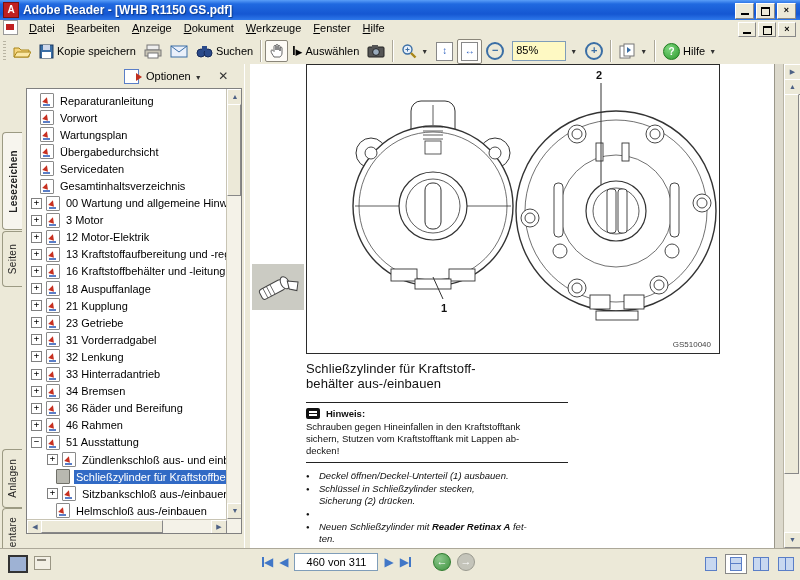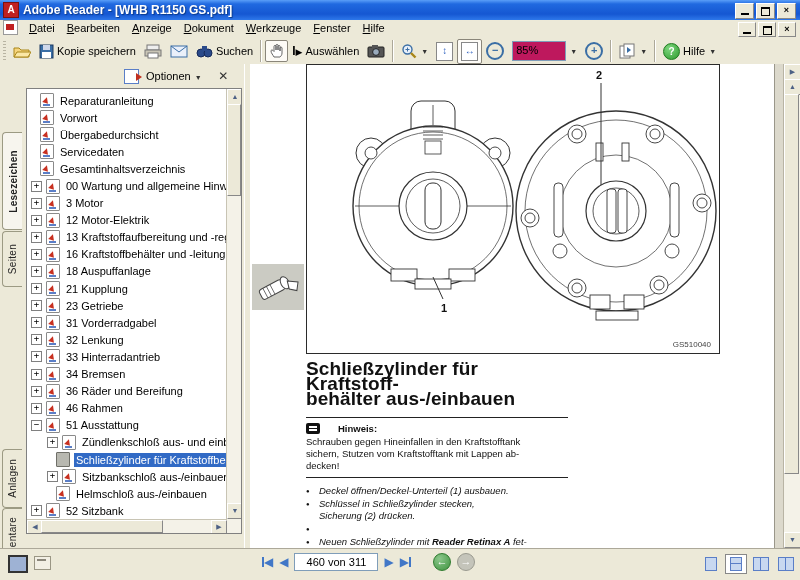--- a/index.html
+++ b/index.html
@@ -32,21 +32,21 @@
   .toolbar{position:absolute;left:0;top:38px;width:800px;height:26px;background:#ECE9D8;
     border-bottom:1px solid #ACA899;display:flex;align-items:center;font-size:11px;color:#000;}
   .grip{width:3px;height:20px;margin:0 3px;
     background:repeating-linear-gradient(180deg,#b8b4a2 0 1px,transparent 1px 3px);}
   .tsep{width:1px;height:22px;background:#ACA899;border-right:1px solid #fff;margin:0 3px;}
   .tbtn{display:flex;align-items:center;gap:3px;padding:2px 3px;border:1px solid transparent;border-radius:2px;white-space:nowrap;}
   .tbtn.pressed{border:1px solid #8A867A;background:#FDFBF6;}
   .dd{font-size:7px;color:#333;margin-left:1px;}
   .circle-zoom{width:14px;height:14px;border:2px solid #3A6EA5;border-radius:50%;
     color:#3A6EA5;font-weight:bold;font-size:11px;line-height:12px;text-align:center;}
-  .combo{width:46px;height:16px;background:#be185d;border:1px solid #7F9DB9;font-size:11px;
+  .combo{width:46px;height:16px;background:#fef9c3;border:1px solid #7F9DB9;font-size:11px;
     padding:1px 3px;line-height:14px;}
   .fit-icon{width:15px;height:17px;background:#fff;border:1px solid #888;
     color:#2A5EBE;font-size:10px;line-height:15px;text-align:center;font-weight:bold;}
   .help-q{width:15px;height:15px;border-radius:50%;background:radial-gradient(circle at 35% 30%,#7FD87F,#2E9A2E);
     color:#fff;font-size:10px;font-weight:bold;text-align:center;line-height:15px;border:1px solid #1E7A1E;}
   
   .tabstrip{position:absolute;left:0;top:64px;width:22px;height:484px;background:#ECE9D8;border-right:1px solid #ACA899;}
   .vtab{position:absolute;left:2px;width:19px;background:#ECE9D8;border:1px solid #9C9A83;border-right:none;
     border-radius:4px 0 0 4px;display:flex;align-items:center;justify-content:center;}
   .vtab span{writing-mode:vertical-rl;transform:rotate(180deg);font-size:10px;color:#222;letter-spacing:.3px;}
@@ -87,24 +87,24 @@
   .sb-btn{position:absolute;width:14px;height:14px;background:#ECE9D8;border:1px solid #fff;
     border-right-color:#888;border-bottom-color:#888;color:#4d6185;font-size:7px;
     text-align:center;line-height:13px;}
   .sb-thumb{position:absolute;background:#ECE9D8;border:1px solid #fff;border-right-color:#888;border-bottom-color:#888;}
   
   .docpane{position:absolute;left:250px;top:64px;width:550px;height:484px;background:#DCD9CC;}
   .page{position:absolute;left:0;top:0;width:524px;height:484px;background:#fff;border-right:1px solid #9a978a;}
   .fig-frame{position:absolute;left:56px;top:0;width:412px;height:288px;border:1px solid #2b2b2b;border-top-width:1px;}
   .inline-img{position:absolute;left:2px;top:200px;width:52px;height:46px;background:#CBCBC3;}
   .textcol{position:absolute;left:56px;top:297px;width:262px;color:#111;}
-  .doc-h1{font-size:19px;font-weight:bold;line-height:15px;letter-spacing:.1px;}
+  .doc-h1{font-size:13px;font-weight:normal;line-height:15px;letter-spacing:.1px;}
   .note{margin-top:11px;}
   .rule{height:1px;background:#222;}
-  .note-head{display:flex;align-items:flex-end;gap:18px;margin:5px 0 2px;}
+  .note-head{display:flex;align-items:flex-end;gap:6px;margin:5px 0 2px;}
   .note-icon{width:14px;height:11px;background:#111;border-radius:2px;position:relative;}
   .note-icon::after{content:"";position:absolute;left:3px;top:3px;width:8px;height:2px;background:#fff;box-shadow:0 3px 0 #fff;}
   .note-title{font-size:9.5px;font-weight:bold;}
   .note-body{font-size:9.5px;line-height:12px;margin:2px 0 5px;}
   .bullets{margin-top:7px;}
   .bullet{display:flex;font-size:9.5px;line-height:12px;margin-bottom:1px;font-style:italic;}
   .bullet .mark{width:13px;flex:none;font-size:9px;}
   
   .doc-sb{position:absolute;right:0;top:0;width:16px;height:484px;background:#F4F2E8;border-left:1px solid #b8b4a4;}
   .doc-sb .sb-btn{width:15px;height:14px;}
@@ -291,20 +291,24 @@
     </div>
     <div class="tree-box">
       <div class="tree" id="tree">
           <div class="tree-row plain">
             <span class="bm-icon"></span>
             <span class="bm-label">Reparaturanleitung</span>
           </div>
           <div class="tree-row plain">
             <span class="bm-icon"></span>
             <span class="bm-label">Vorwort</span>
+          </div>
+          <div class="tree-row plain">
+            <span class="bm-icon"></span>
+            <span class="bm-label">Wartungsplan</span>
           </div>
           <div class="tree-row plain">
             <span class="bm-icon"></span>
             <span class="bm-label">Übergabedurchsicht</span>
           </div>
           <div class="tree-row plain">
             <span class="bm-icon"></span>
             <span class="bm-label">Servicedaten</span>
           </div>
           <div class="tree-row plain">

